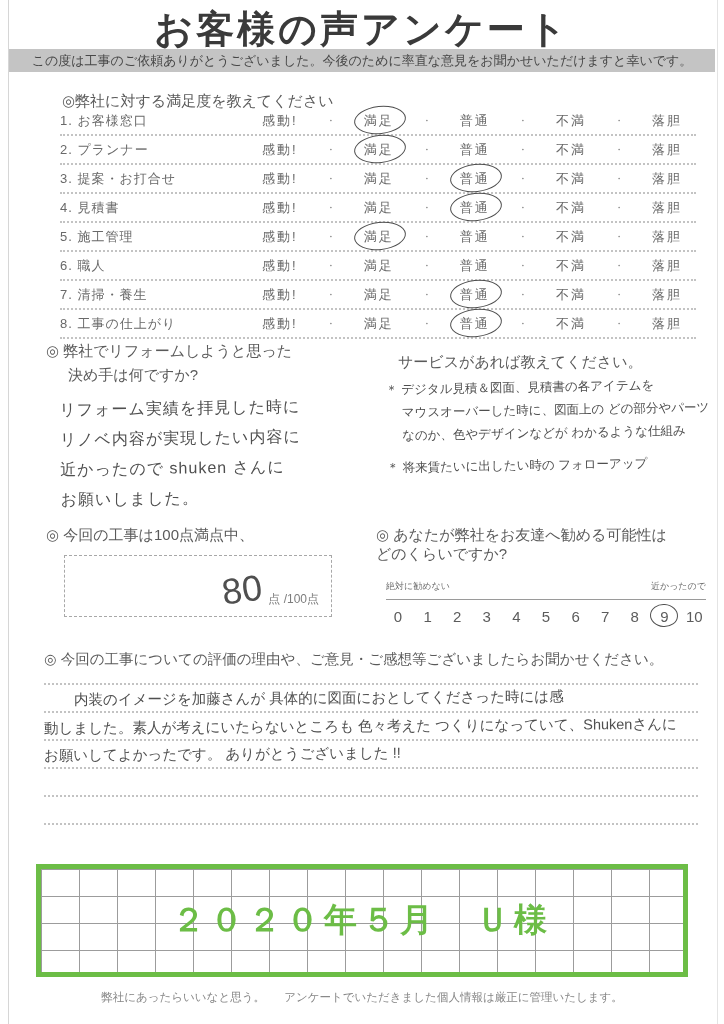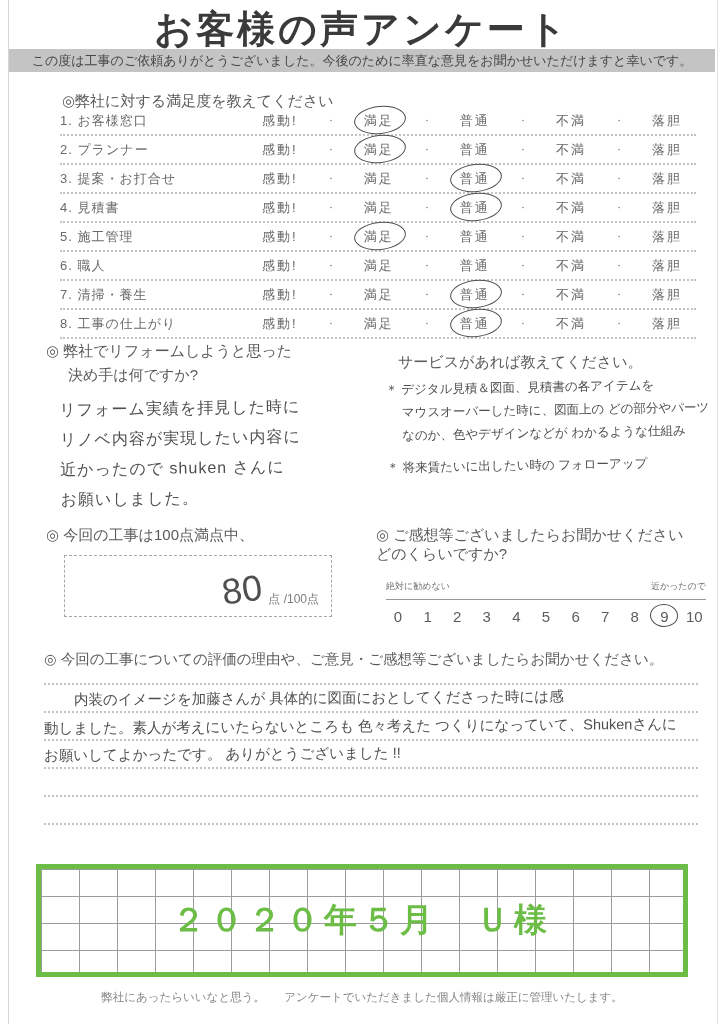--- a/index.html
+++ b/index.html
@@ -223,21 +223,21 @@
 
   <div class="score-block">
     <div class="sec-h">◎ 今回の工事は100点満点中、</div>
     <div class="score-box">
       <span class="hand score-val">80</span>
       <span class="score-unit">点 /100点</span>
     </div>
   </div>
 
   <div class="rec-block">
-    <div class="sec-h">◎ ご感想等ございましたらお聞かせください</div>
+    <div class="sec-h">◎ あなたが弊社をお友達へ勧める可能性は</div>
     <div class="sec-h l2">どのくらいですか?</div>
     <div class="scale-wrap">
       <div class="scale-labels">
         <span>絶対に勧めない</span>
         <span>近かったので</span>
       </div>
       <div class="scale-line"></div>
       <div class="scale-nums" id="scale-numbers">
           <span class="scale-num">0</span>
           <span class="scale-num">1</span>

